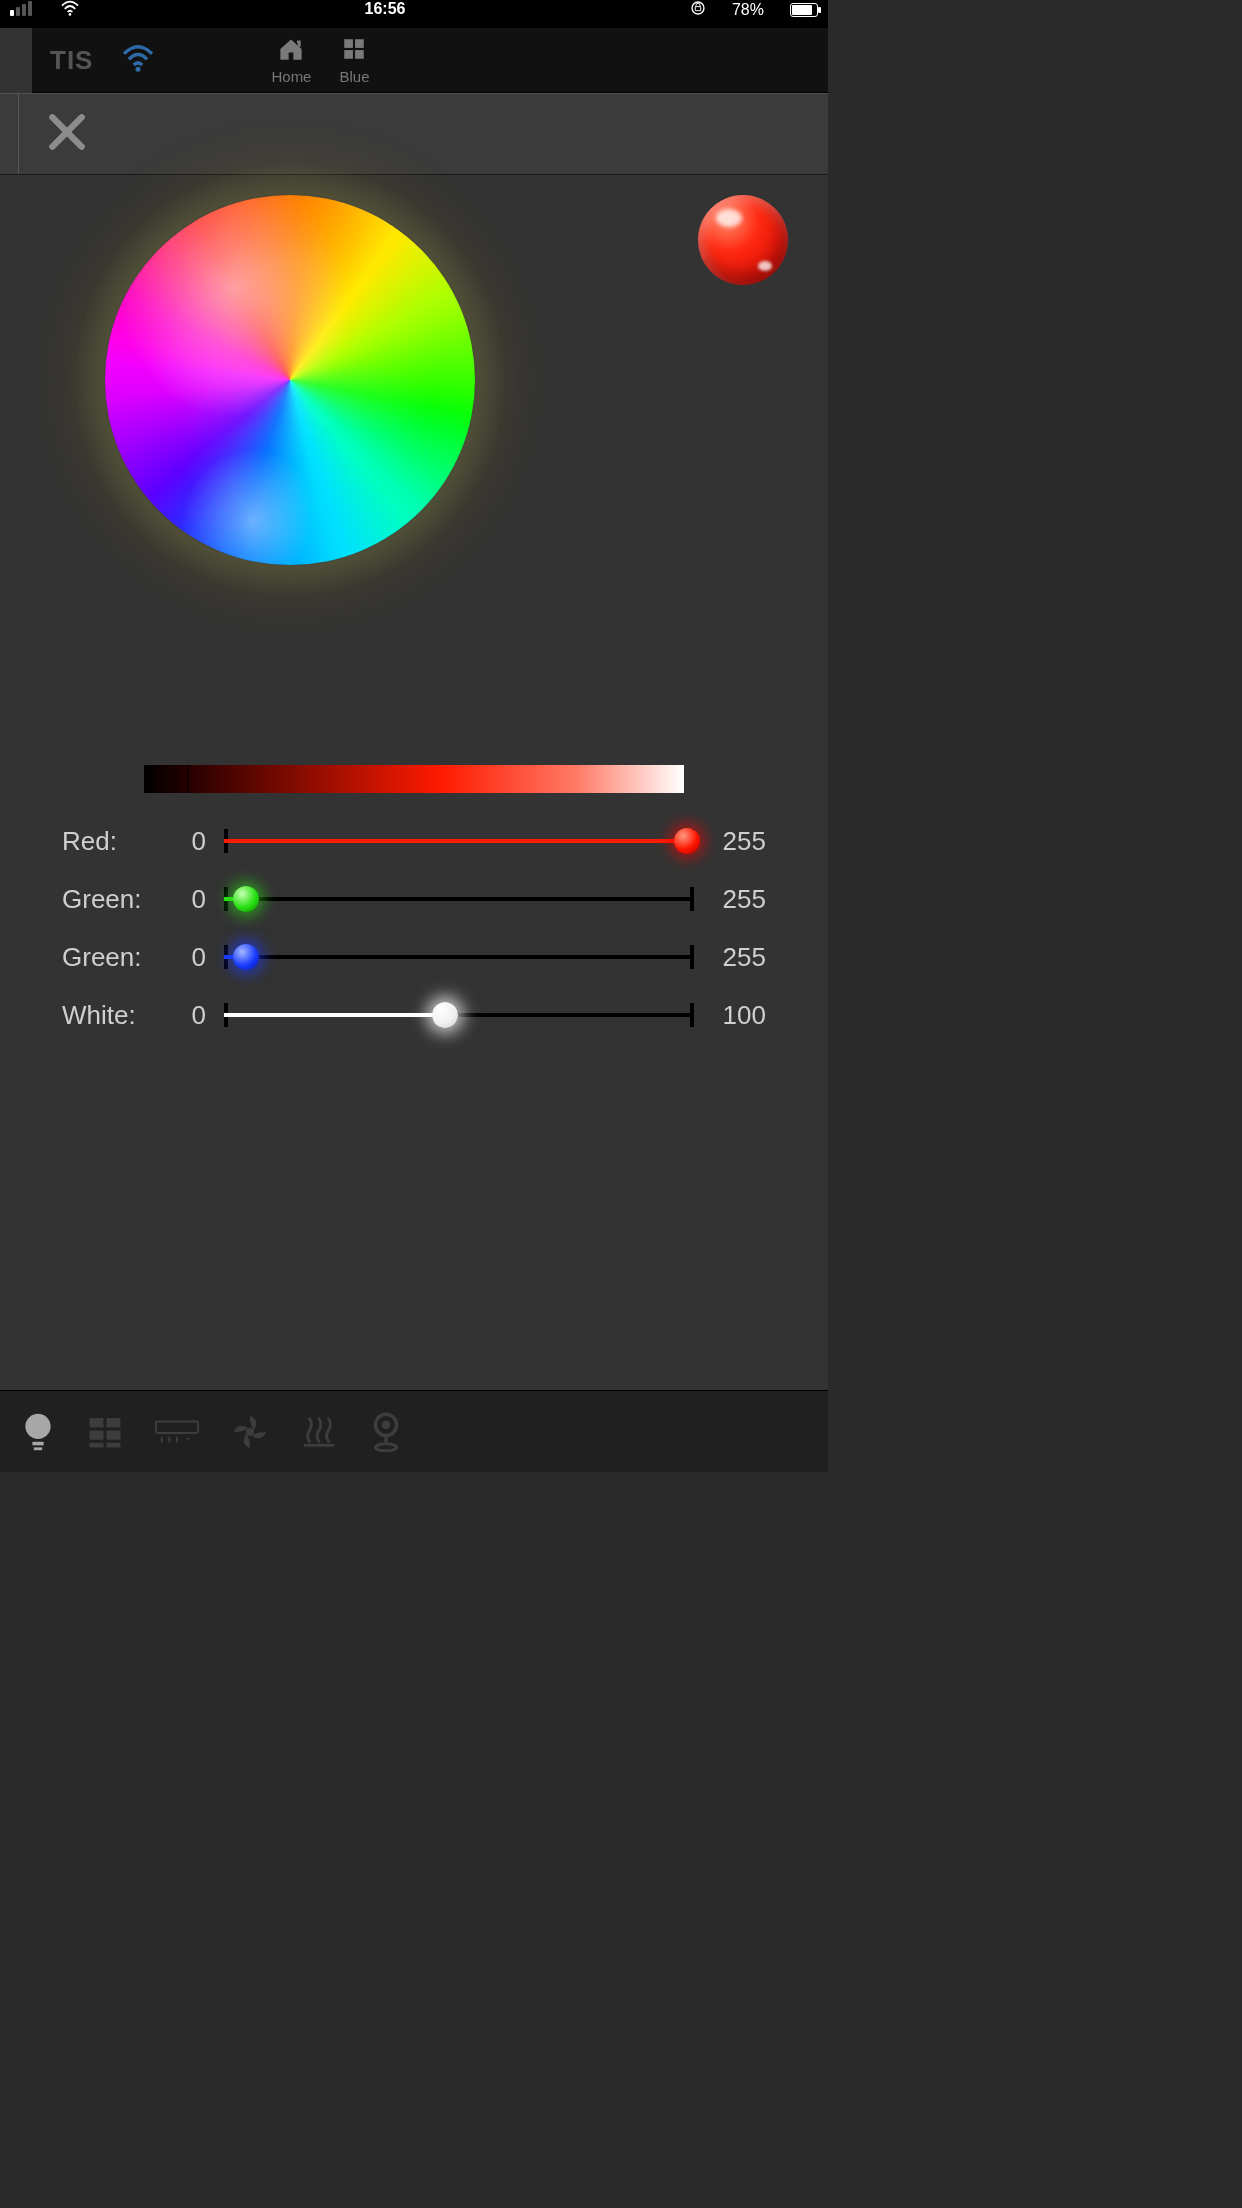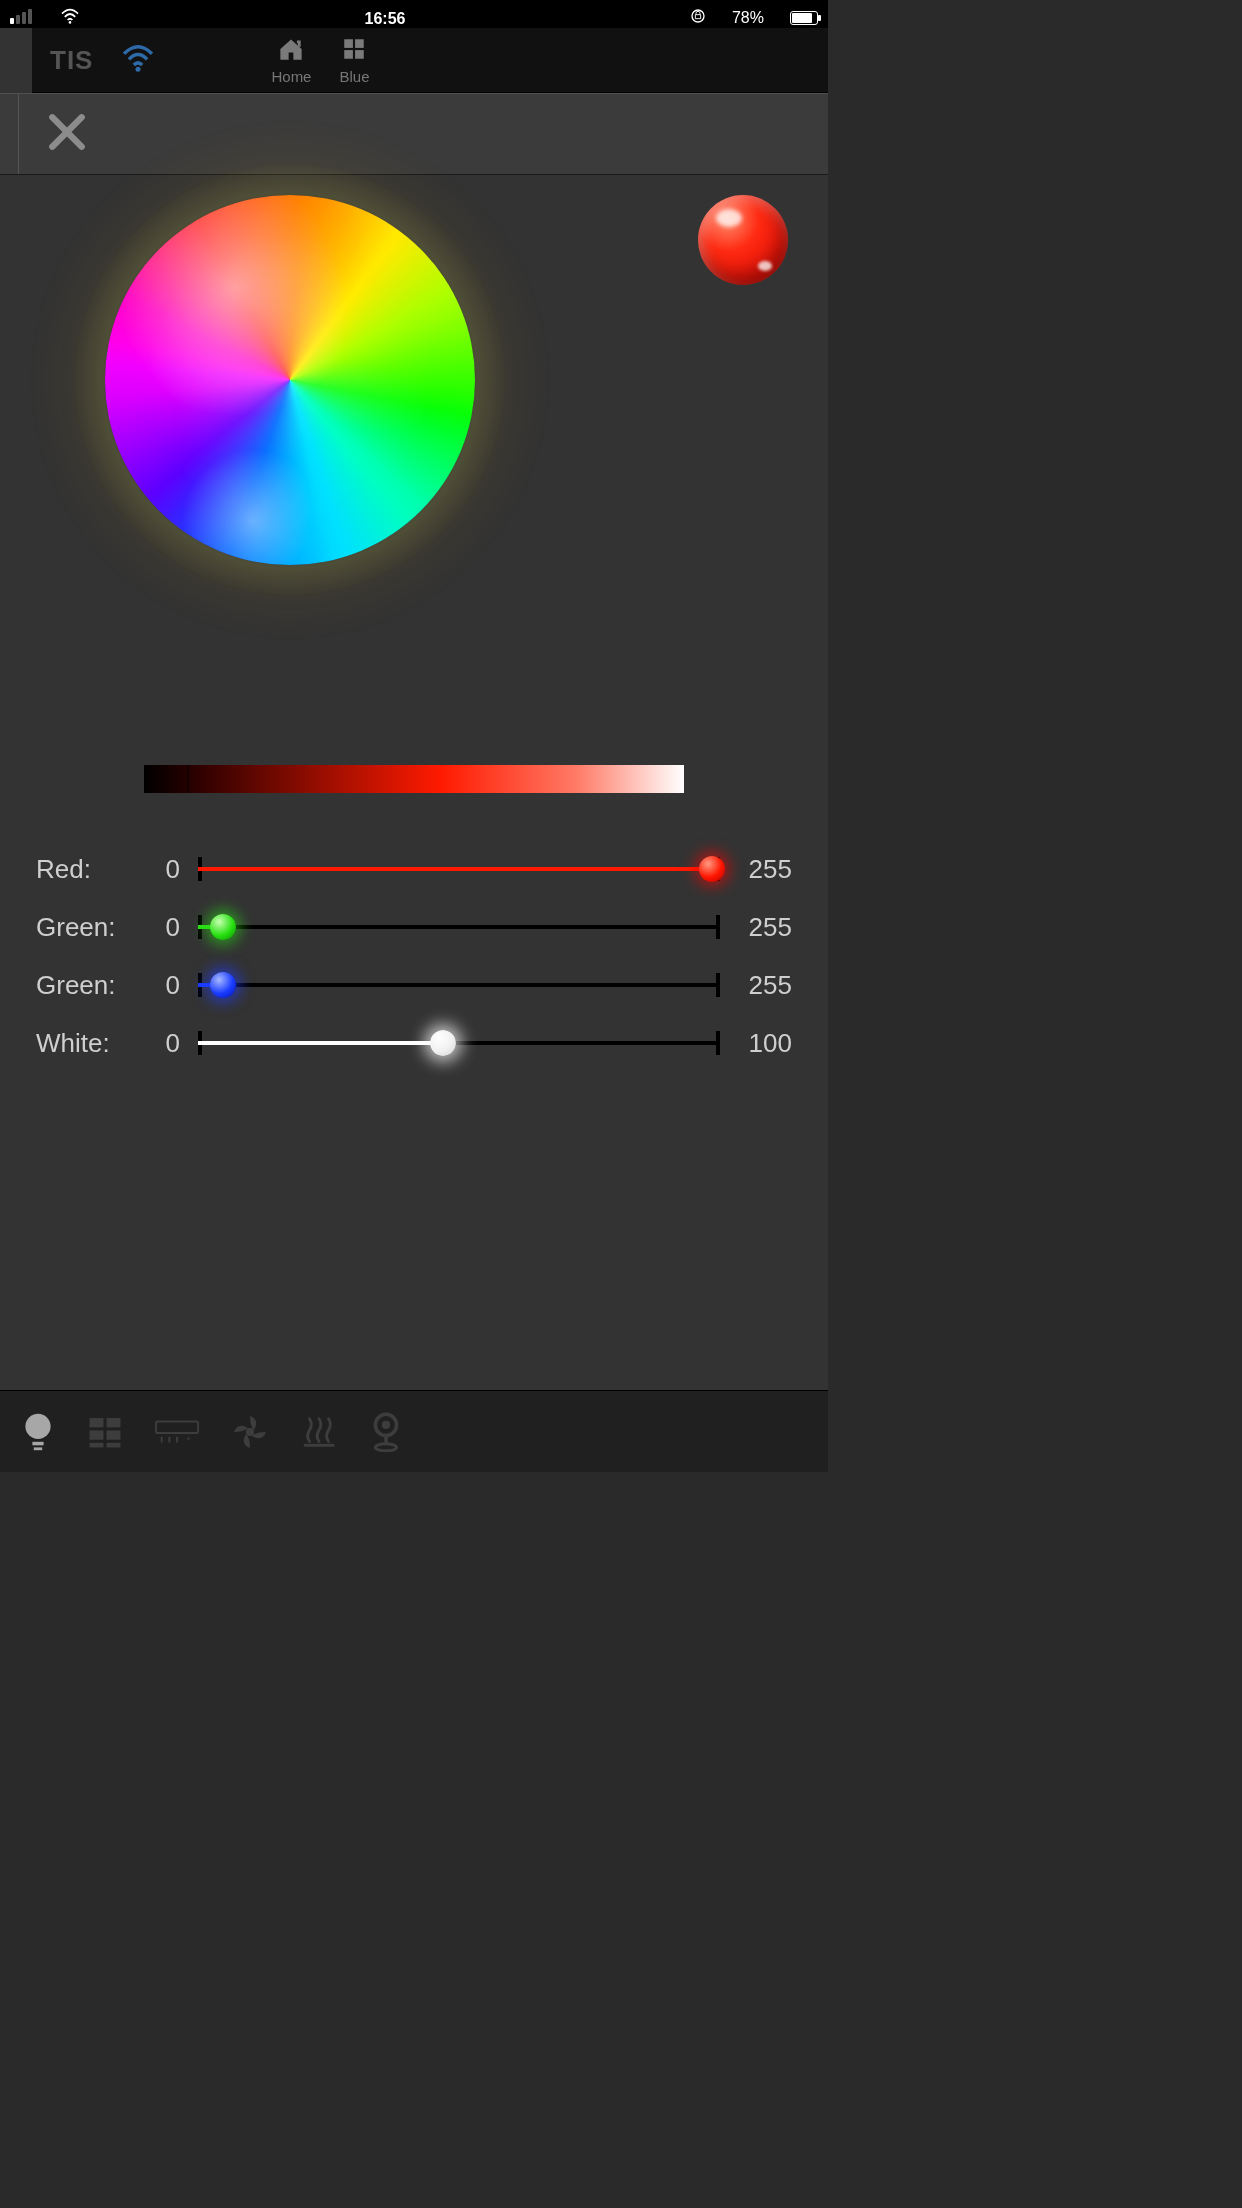--- a/index.html
+++ b/index.html
@@ -17,21 +17,21 @@
     background: #333333;
     position: relative;
     display: flex;
     flex-direction: column;
   }
   
   .status-bar {
     height: 28px;
     background: #000;
     display: flex;
-    align-items: flex-end;
+    align-items: flex-start;
     justify-content: space-between;
     padding: 0 10px;
     font-size: 16px;
     color: #fff;
   }
   .status-left, .status-right { display: flex; align-items: center; gap: 26px; }
   .status-center { font-weight: 600; }
   .signal .bar { display:inline-block; width:4px; background:#555; margin-right:2px; border-radius:1px;}
   .battery {
     display:inline-flex; align-items:center; gap:4px;
@@ -130,22 +130,22 @@
     margin: 140px auto 0 auto;
     width: 540px; height: 28px;
     background: linear-gradient(to right, #000 0%, #250000 8%, #ff1a00 55%, #ff7a66 80%, #ffffff 100%);
     position:relative;
   }
   .gradient-tick{
     position:absolute;top:0;bottom:0;left:8%;width:2px;background:rgba(0,0,0,0.5);
   }
   
   .sliders {
-    margin-top: 56px;
-    padding: 0 36px;
+    margin-top: 28px;
+    padding: 0 62px;
     display: flex; flex-direction: column; gap: 18px;
   }
   .slider-row {
     display:flex; align-items:center; gap: 6px;
     font-size: 26px; color:#cfcfcf;
   }
   .slider-label { width: 110px; text-align:left; padding-left:0;}
   .slider-min { width: 40px; text-align:right; padding-right:12px;}
   .slider-max { width: 66px; text-align:right; padding-left:12px;}
   .slider-track {

